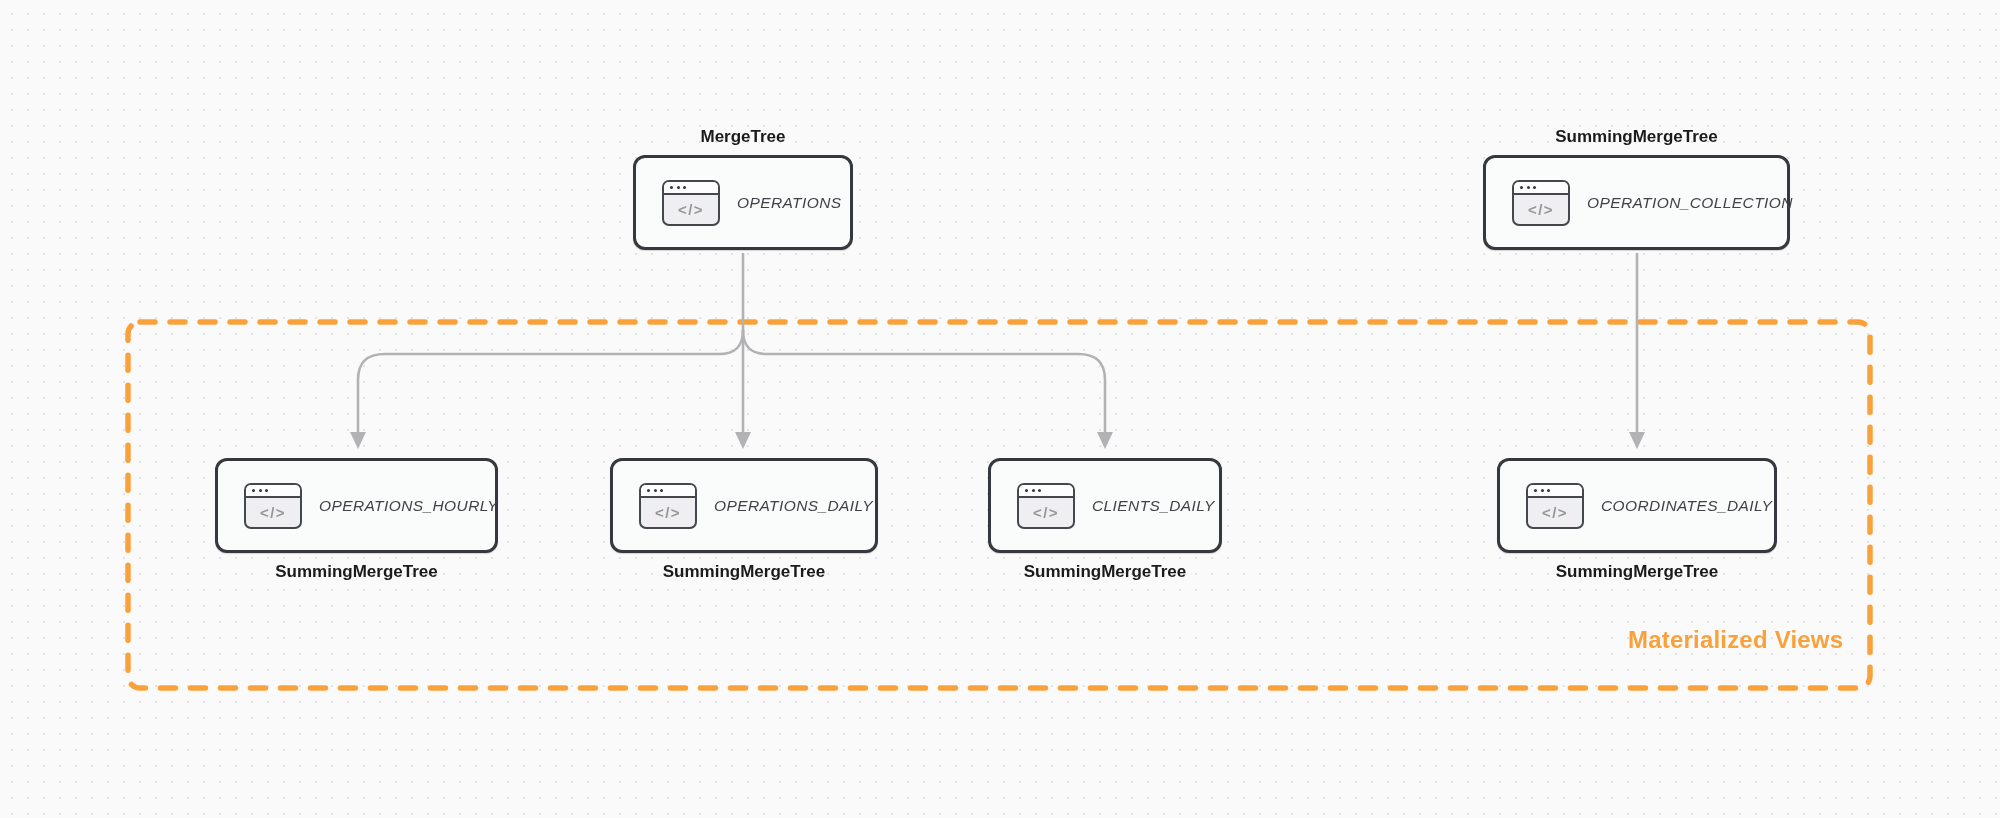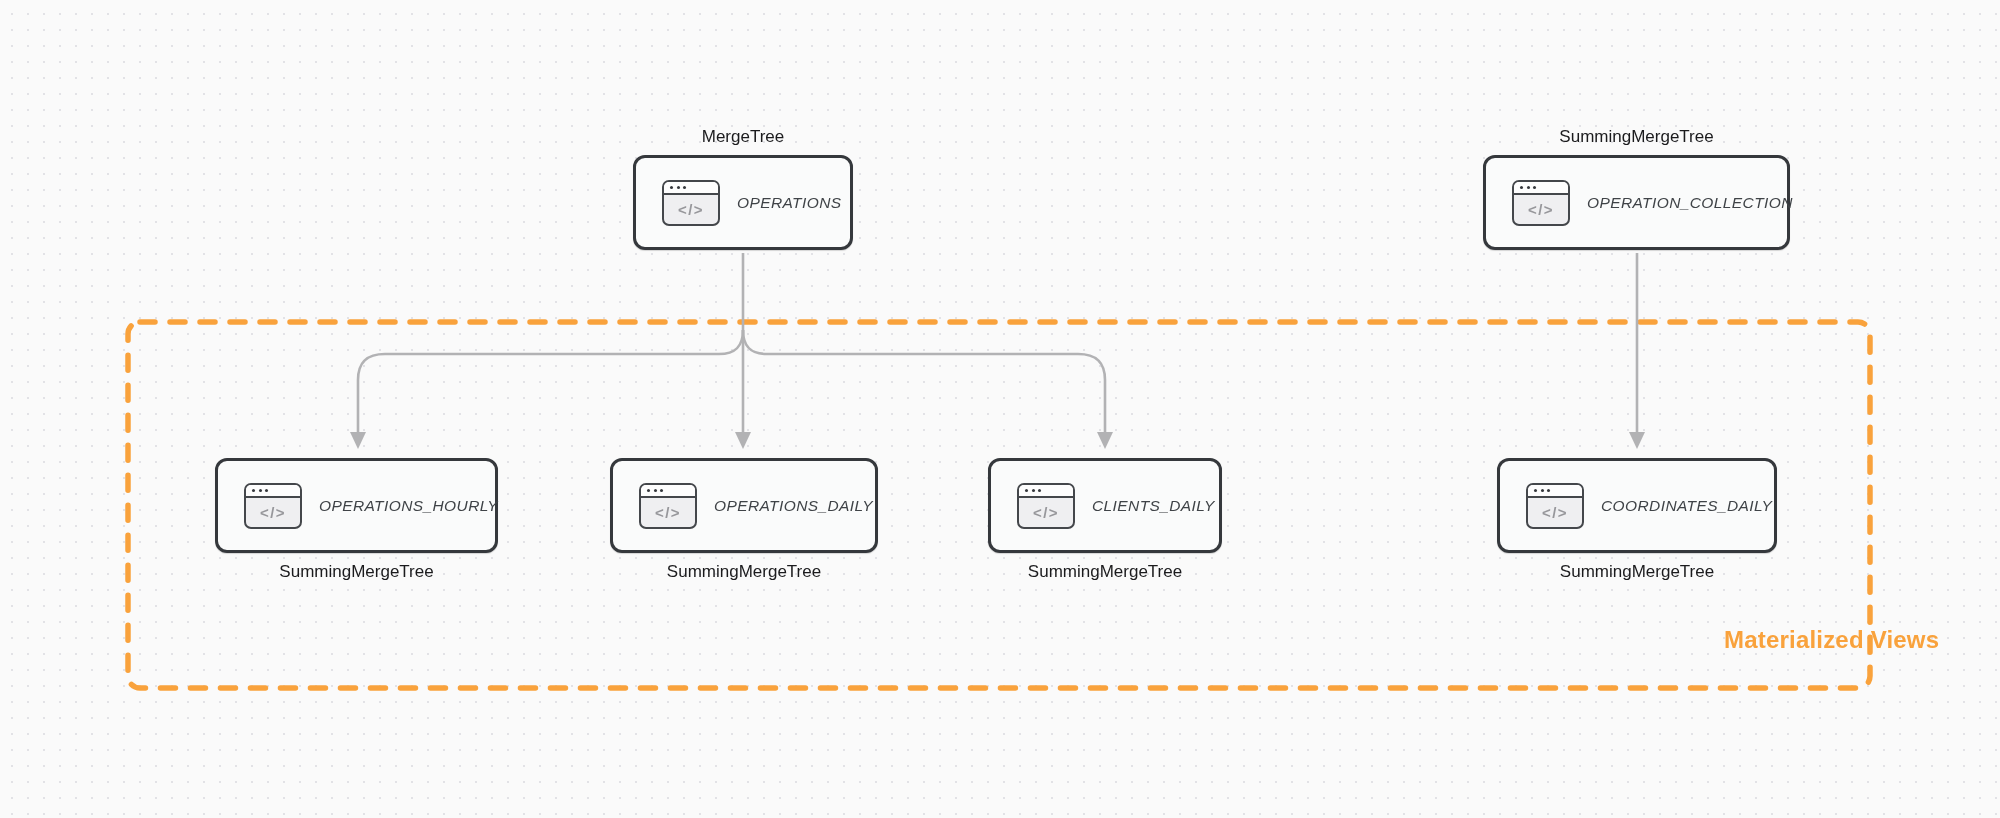--- a/index.html
+++ b/index.html
@@ -33,37 +33,37 @@
   .arrow-head { fill: #B2B2B4; }
   .group-rect {
     fill: none;
     stroke: #F9A23C;
     stroke-width: 5.5;
     stroke-dasharray: 15 15;
     stroke-linecap: round;
   }
   .group-label {
     position: absolute;
-    left: 1724px;
+    left: 1628px;
     top: 626px;
     font-size: 24px;
     font-weight: 600;
     color: #F9A23C;
     white-space: nowrap;
     letter-spacing: 0.2px;
   }
   .node-wrap {
     position: absolute;
     display: flex;
     flex-direction: column;
   }
   .engine-label {
     text-align: center;
     font-size: 17px;
-    font-weight: 400;
+    font-weight: 700;
     color: #1B1B1D;
     height: 22px;
     line-height: 22px;
     white-space: nowrap;
   }
   .node-wrap.label-top .engine-label { order: 0; margin-bottom: 7px; }
   .node-wrap.label-top .node-box    { order: 1; }
   .node-wrap.label-bottom .node-box    { order: 0; }
   .node-wrap.label-bottom .engine-label { order: 1; margin-top: 8px; }
   .node-box {

